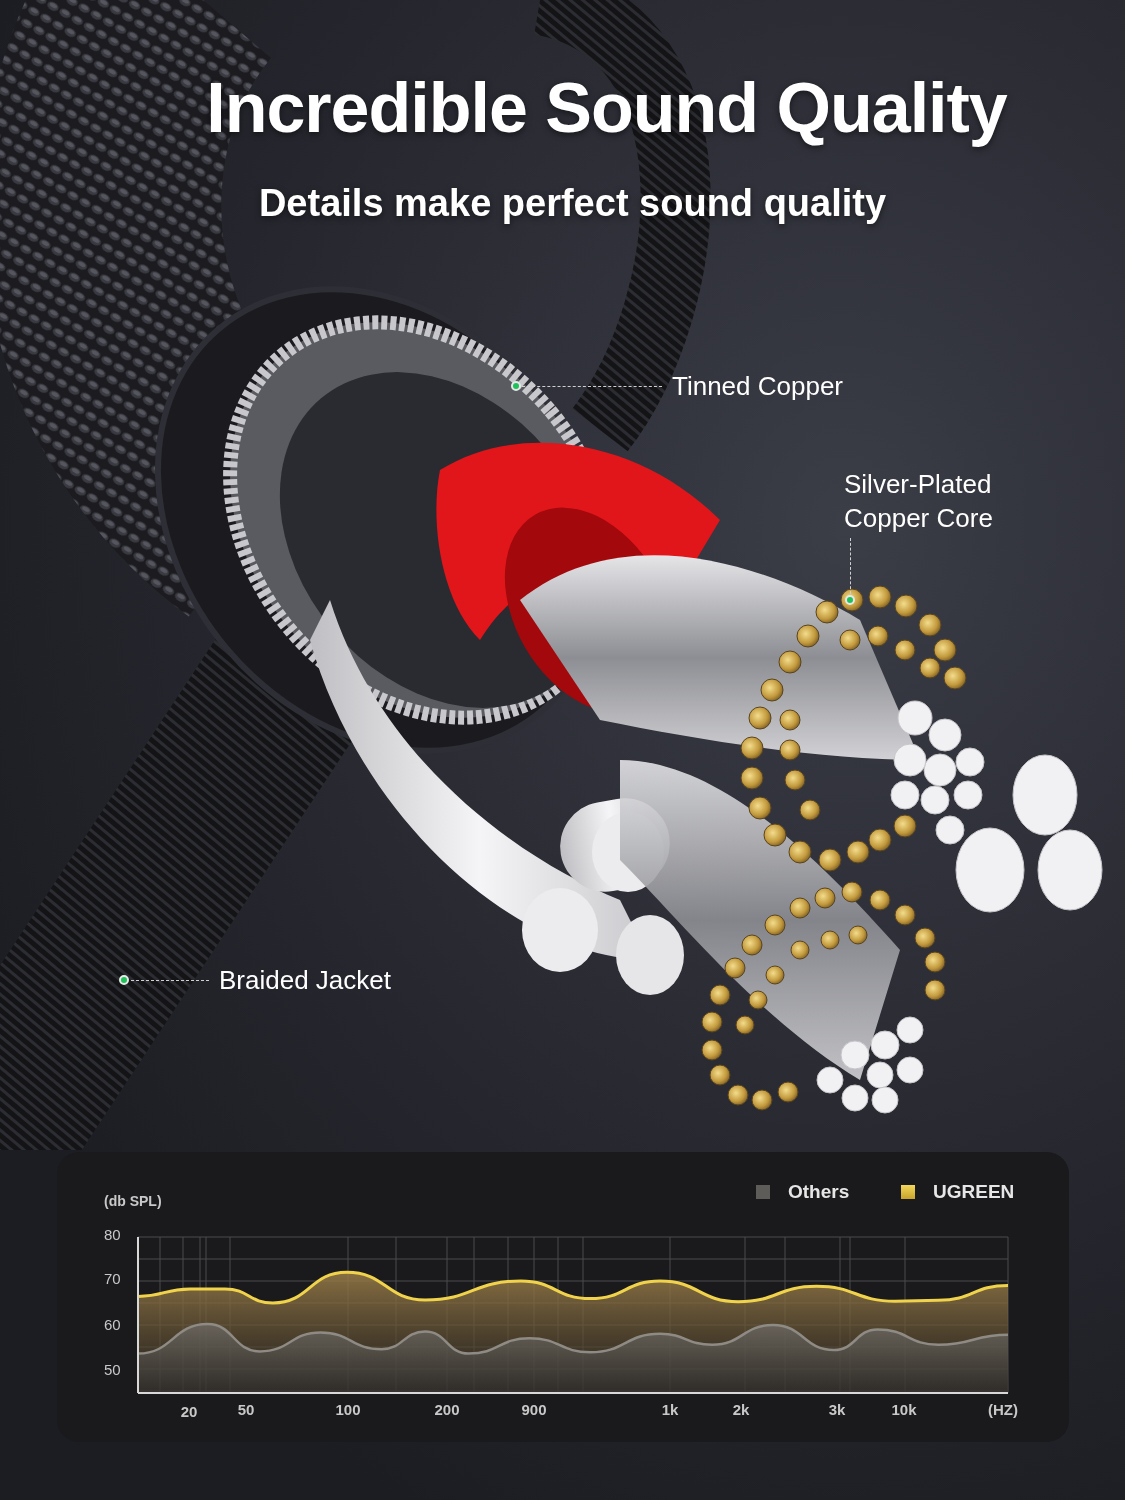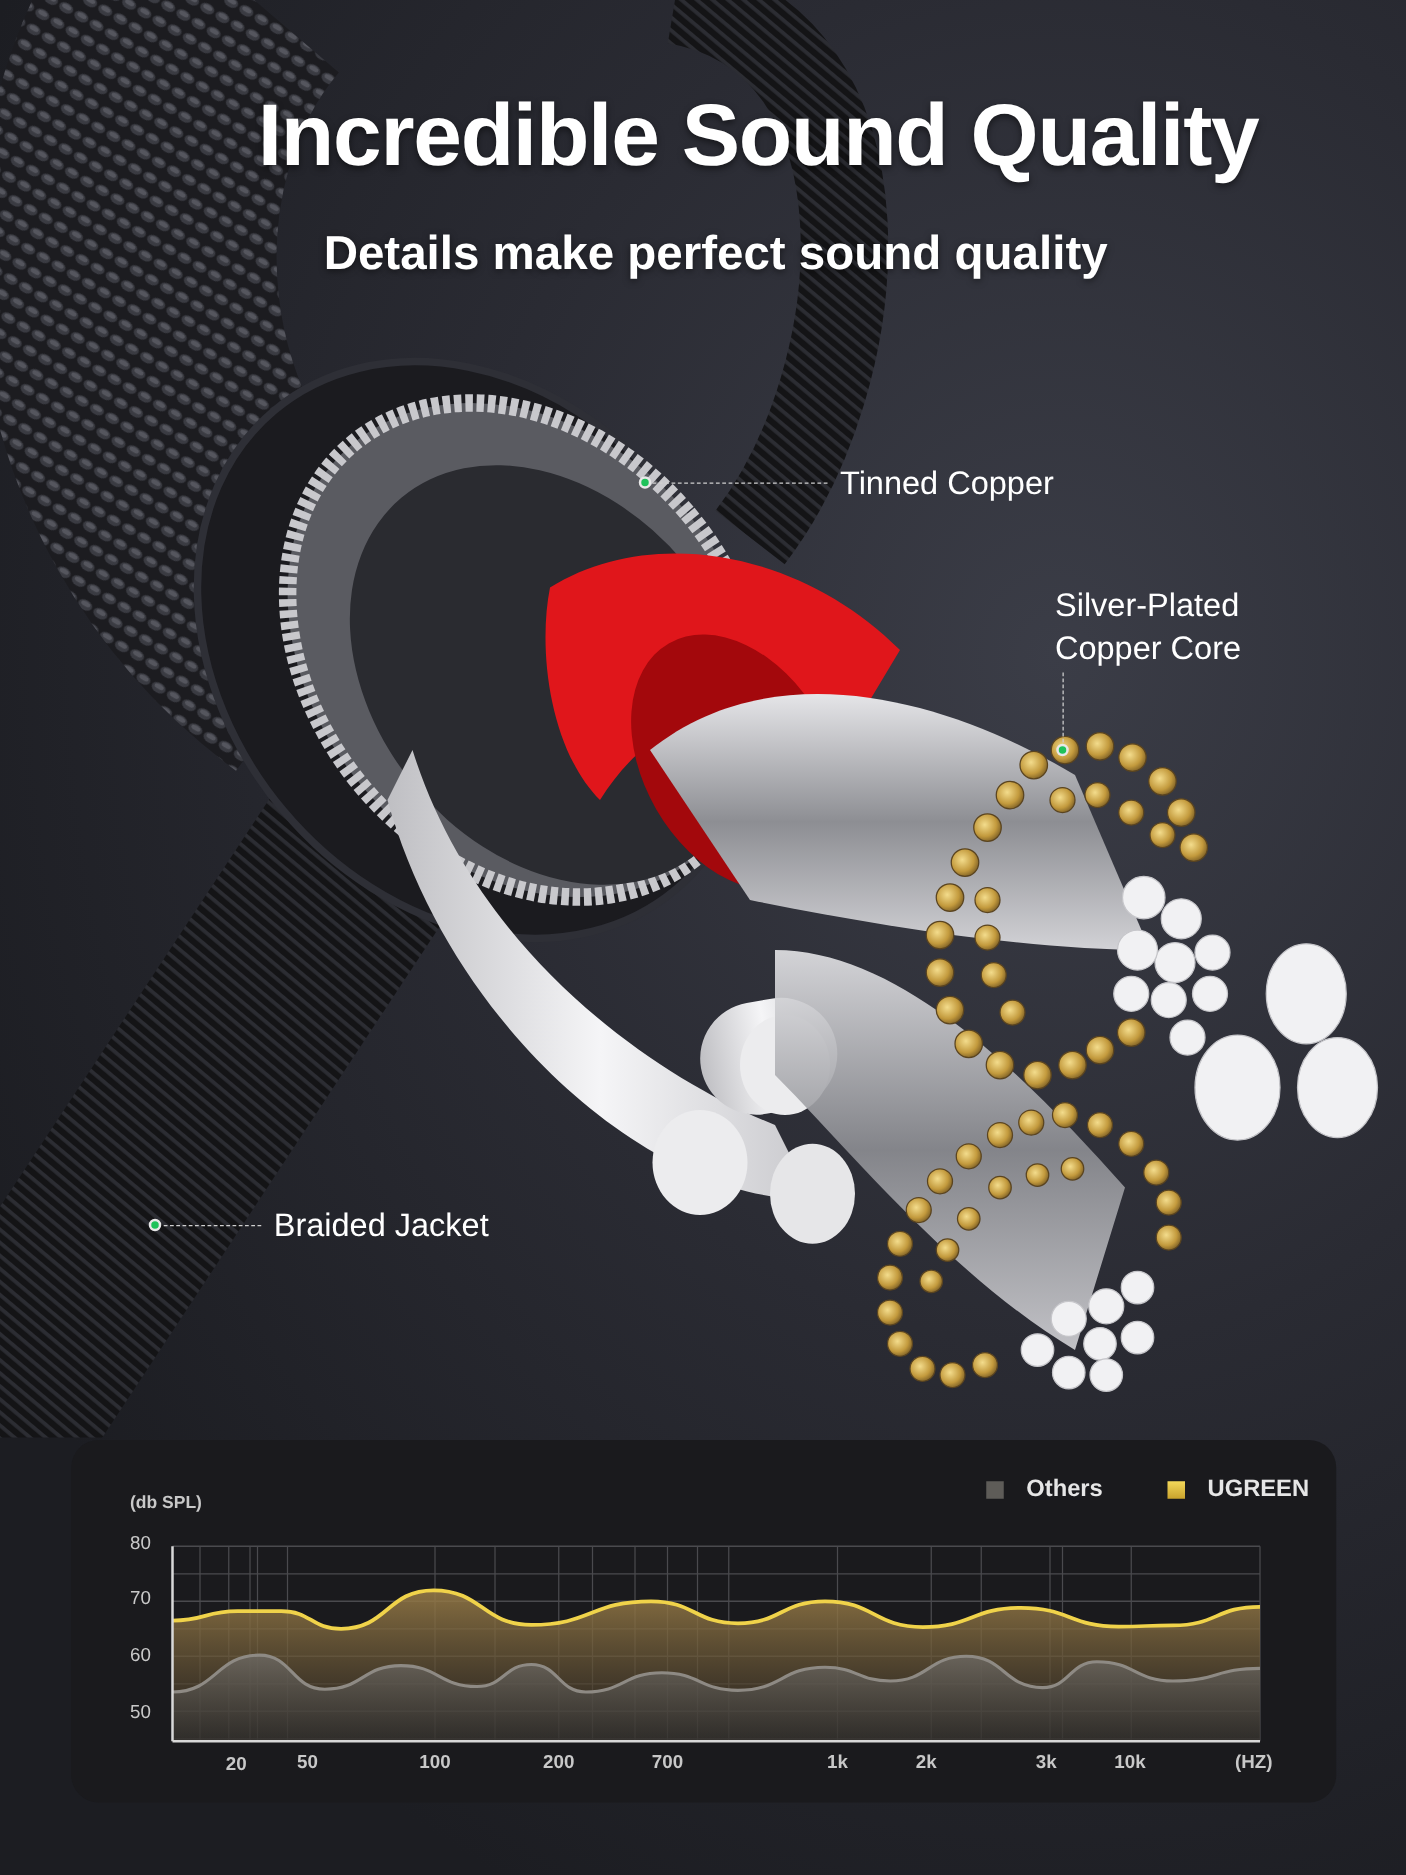--- a/index.html
+++ b/index.html
@@ -31,21 +31,21 @@
   .dot { position:absolute; width:10px; height:10px; border-radius:50%;
          background:#1fc25a; border:2px solid #e8e8e8; box-sizing:border-box; }
   .dash { position:absolute; border-top:1px dashed #d0d0d0; }
   .vdash { position:absolute; border-left:1px dashed #d0d0d0; }
 
   .chart-panel {
     position:absolute; left:57px; top:1152px; width:1012px; height:290px;
     background:#1a1a1d; border-radius:22px;
   }
   .legend { position:absolute; top:1180px; height:24px; display:flex; align-items:center;
-            color:#e6e6e6; font-weight:bold; font-size:19px;margin-left:33px; }
+            color:#e6e6e6; font-weight:bold; font-size:19px; }
   .legend .sw { width:14px; height:14px; margin-right:18px; }
   .ylabel { position:absolute; left:104px; top:1193px; color:#c8c8c8; font-size:14px; font-weight:bold; }
   .ytick { position:absolute; left:104px; color:#c8c8c8; font-size:15px; font-weight:normal; }
   .xtick { position:absolute; top:1401px; color:#c8c8c8; font-size:15px; font-weight:bold;
            transform:translateX(-50%); }
   svg.chart { position:absolute; left:0; top:0; }
 </style>
 </head>
 <body>
 
@@ -265,18 +265,18 @@
   <path id="otLine" fill="none" stroke="#8e8a84" stroke-width="2.5" d="M 138 1353.6 C 172.8 1353.6 172.8 1324.12 207.60000000000002 1324.12 C 233.70000000000002 1324.12 233.70000000000002 1351.4 259.8 1351.4 C 290.25 1351.4 290.25 1332.48 320.7 1332.48 C 351.15 1332.48 351.15 1349.2 381.6 1349.2 C 403.35 1349.2 403.35 1331.6 425.1 1331.6 C 446.85 1331.6 446.85 1353.6 468.6 1353.6 C 499.05 1353.6 499.05 1338.2 529.5 1338.2 C 559.95 1338.2 559.95 1352.28 590.4000000000001 1352.28 C 625.2 1352.28 625.2 1333.8 660 1333.8 C 686.1 1333.8 686.1 1344.8 712.2 1344.8 C 742.6500000000001 1344.8 742.6500000000001 1325 773.1 1325 C 803.55 1325 803.55 1350.08 834 1350.08 C 855.75 1350.08 855.75 1329.4 877.5 1329.4 C 907.95 1329.4 907.95 1344.8 938.4000000000001 1344.8 C 973.2 1344.8 973.2 1334.68 1008 1334.68"></path>
   <path id="ugLine" fill="none" stroke="#f0d34a" stroke-width="3" d="M 138 1296.4 C 164.1 1296.4 164.1 1288.92 190.2 1288.92 C 207.6 1288.92 207.6 1288.92 225 1288.92 C 248.925 1288.92 248.925 1303 272.85 1303 C 309.825 1303 309.825 1272.2 346.79999999999995 1272.2 C 385.95 1272.2 385.95 1299.92 425.1 1299.92 C 472.95 1299.92 472.95 1281 520.8 1281 C 555.6 1281 555.6 1298.6 590.4000000000001 1298.6 C 625.2 1298.6 625.2 1281 660 1281 C 699.15 1281 699.15 1301.68 738.3 1301.68 C 777.45 1301.68 777.45 1286.28 816.6 1286.28 C 855.75 1286.28 855.75 1301.24 894.9 1301.24 C 916.6500000000001 1301.24 916.6500000000001 1300.3600000000001 938.4000000000001 1300.3600000000001 C 973.2 1300.3600000000001 973.2 1285.4 1008 1285.4"></path>
   <line x1="138" y1="1237" x2="138" y2="1393" stroke="#d8d8d8" stroke-width="2"></line>
   <line x1="138" y1="1393" x2="1008" y2="1393" stroke="#d8d8d8" stroke-width="2"></line>
 </svg>
 
 <div class="xtick" style="left:189px; top:1403px;">20</div>
 <div class="xtick" style="left:246px;">50</div>
 <div class="xtick" style="left:348px;">100</div>
 <div class="xtick" style="left:447px;">200</div>
-<div class="xtick" style="left:534px;">700</div>
+<div class="xtick" style="left:534px;">900</div>
 <div class="xtick" style="left:670px;">1k</div>
 <div class="xtick" style="left:741px;">2k</div>
 <div class="xtick" style="left:837px;">3k</div>
 <div class="xtick" style="left:904px;text-align:center;">10k</div>
 <div class="xtick" style="left:1003px;">(HZ)</div>
 
 </body></html>

